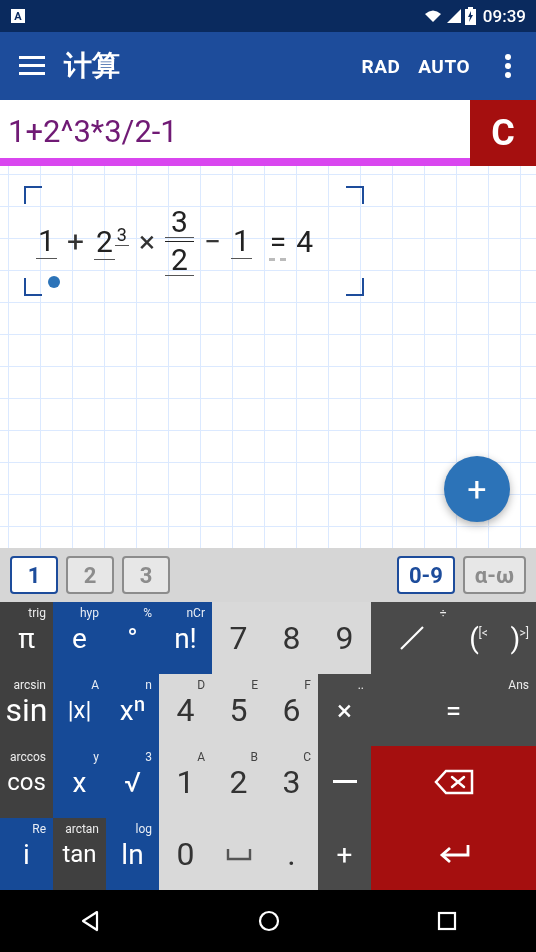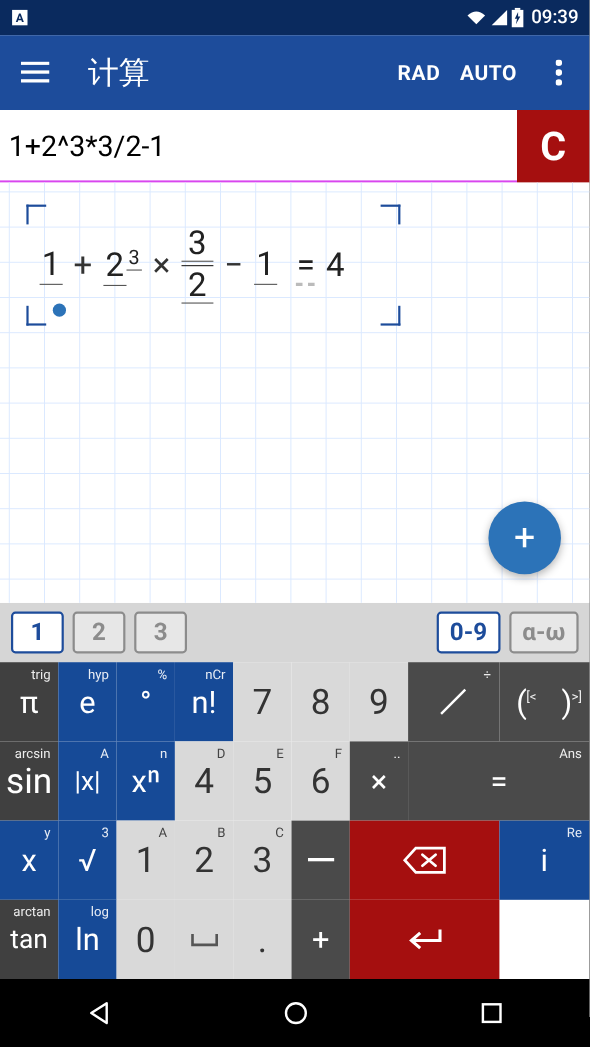--- a/index.html
+++ b/index.html
@@ -9,27 +9,27 @@
 
 .status-bar { height:32px; background:#0a2a5e; color:#fff; display:flex; align-items:center; padding:0 10px; font-size:17px; font-weight:500; }
 .status-bar .left { flex:0 0 auto; }
 .status-bar .spacer { flex:1; }
 .status-bar .right { display:flex; align-items:center; gap:3px; }
 .status-bar svg { display:block; }
 
 
 .app-bar { height:68px; background:#1d4c9b; color:#fff; display:flex; align-items:center; padding:0 8px; }
 .app-bar .hamburger { width:48px; height:48px; display:flex; align-items:center; justify-content:center; }
-.app-bar .title { font-size:28px; margin-left:24px; flex:1; font-weight:400; }
+.app-bar .title { font-size:28px; margin-left:8px; flex:1; font-weight:700; }
 .app-bar .mode { font-size:19px; font-weight:700; margin-right:18px; letter-spacing:.5px; }
 .app-bar .menu-dots { width:40px; height:48px; display:flex; align-items:center; justify-content:center; }
 
 
 .input-row { height:66px; display:flex; background:#fff; }
-.expr-input { flex:1; border:none; outline:none; font-size:26px; padding:4px 8px 0 8px; color:#000000; border-bottom:2px solid #d946ef; caret-color:#1d4c9b; }
+.expr-input { flex:1; border:none; outline:none; font-size:31px; padding:4px 8px 0 8px; color:#701a75; border-bottom:8px solid #d946ef; caret-color:#1d4c9b; }
 .clear-btn { width:66px; background:#a50f0f; color:#fff; font-size:36px; font-weight:700; display:flex; align-items:center; justify-content:center; }
 
 
 .math-area { flex:1; position:relative; padding:10px; background:#fff;
   background-image:linear-gradient(to right,#dbe9ff 1px,transparent 1px),linear-gradient(to bottom,#dbe9ff 1px,transparent 1px);
   background-size:32px 32px; background-position:8px 8px; }
 .math-box { position:relative; margin:10px 0 0 14px; width:340px; height:110px; padding:10px 12px; }
 .math-box .corner { position:absolute; width:18px; height:18px; border-color:#1d4c9b; }
 .corner.tl { top:0; left:0; border-top:2px solid #1d4c9b; border-left:2px solid #1d4c9b; }
 .corner.tr { top:0; right:0; border-top:2px solid #1d4c9b; border-right:2px solid #1d4c9b; }
@@ -318,20 +318,24 @@
       </div>
 <div class="kc d">
         <span class="hint">..</span>
         <span>×</span>
       </div>
 <div class="kc d" style="grid-column:span 2">
         <span class="hint">Ans</span>
         <span>=</span>
       </div>
 
+<div class="kc g">
+        <span class="hint">arccos</span>
+        <span style="font-size:24px">cos</span>
+      </div>
 <div class="kc b">
         <span class="hint">y</span>
         <span>x</span>
       </div>
 <div class="kc b">
         <span class="hint">3</span>
         <span>√</span>
       </div>
 <div class="kc l">
         <span class="hint">A</span>

